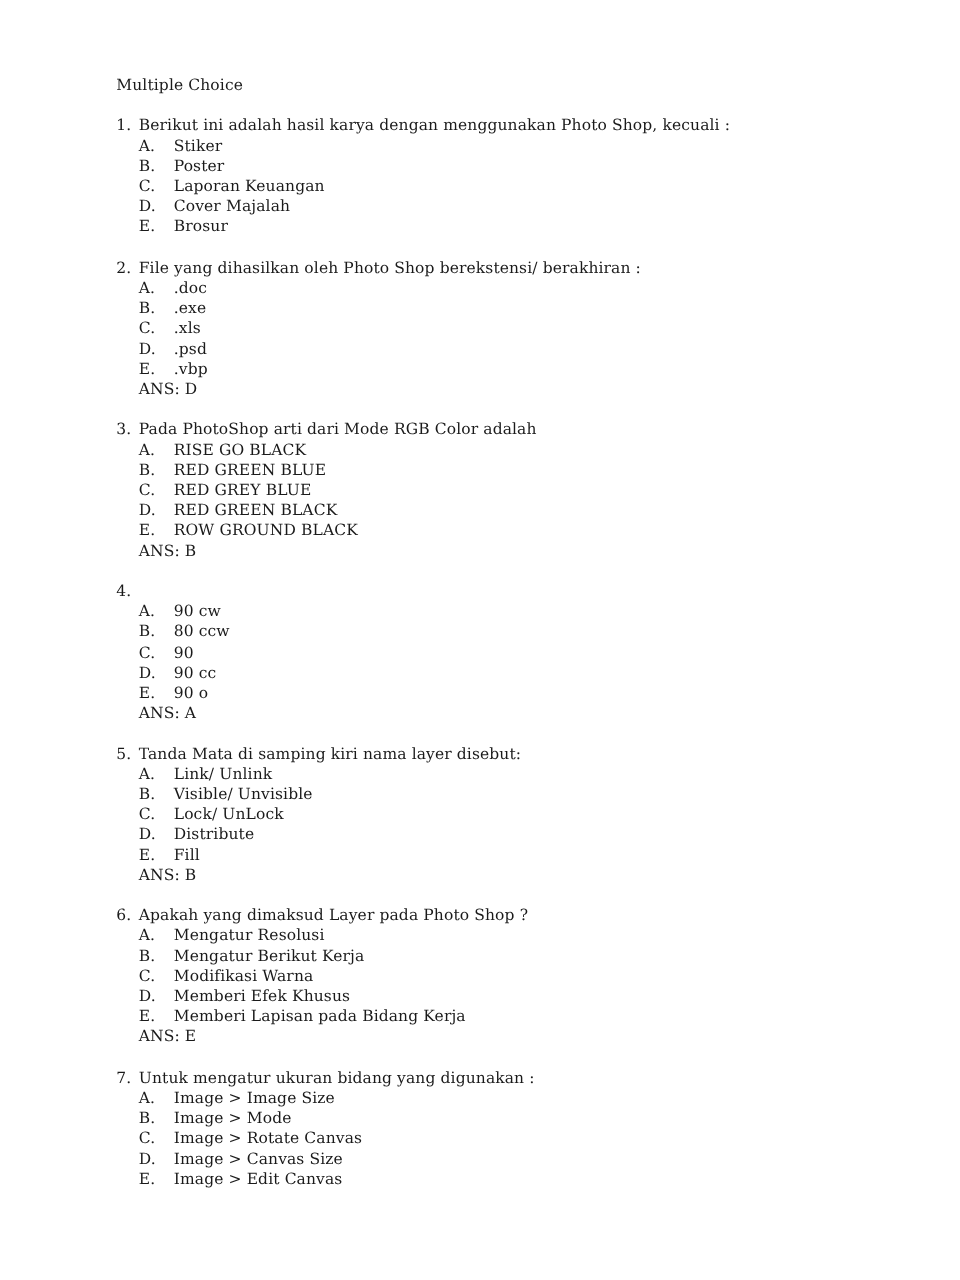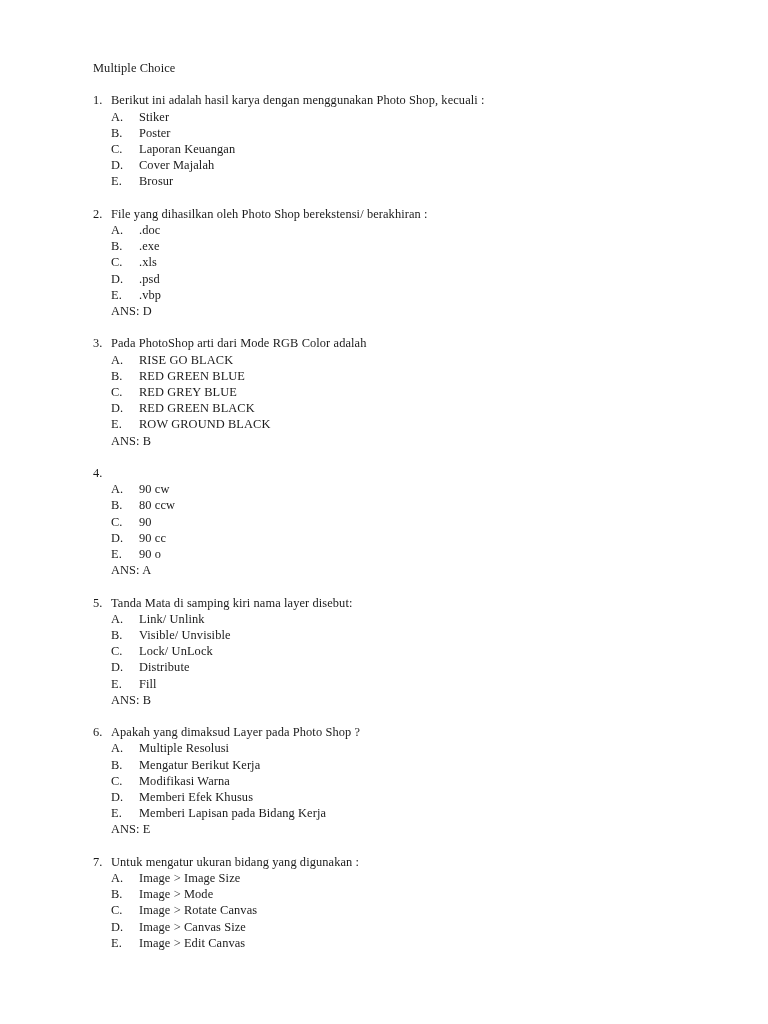--- a/index.html
+++ b/index.html
@@ -16,21 +16,20 @@
       color: #1a1a1a;
     }
     .page {
       position: absolute;
       left: 93px;
       top: 60px;
       width: 620px;
       font-size: 12.4px;
       line-height: 16.2px;
       letter-spacing: 0.1px;
-      font-family: Liberation Serif, serif;
     }
     .doc-title {
       height: 16.2px;
       margin-bottom: 16.2px;
       white-space: nowrap;
     }
     .question {
       margin-bottom: 16.2px;
     }
     .q-line {
@@ -203,21 +202,21 @@
     <div class="answer">ANS: B</div>
   </div>
 
   <div class="question">
     <div class="q-line">
       <span class="q-num">6.</span>
       <span class="q-text">Apakah yang dimaksud Layer pada Photo Shop ?</span>
     </div>
     <div class="option">
         <span class="opt-letter">A.</span>
-        <span>Multiple Resolusi</span>
+        <span>Mengatur Resolusi</span>
       </div>
     <div class="option">
         <span class="opt-letter">B.</span>
         <span>Mengatur Berikut Kerja</span>
       </div>
     <div class="option">
         <span class="opt-letter">C.</span>
         <span>Modifikasi Warna</span>
       </div>
     <div class="option">

